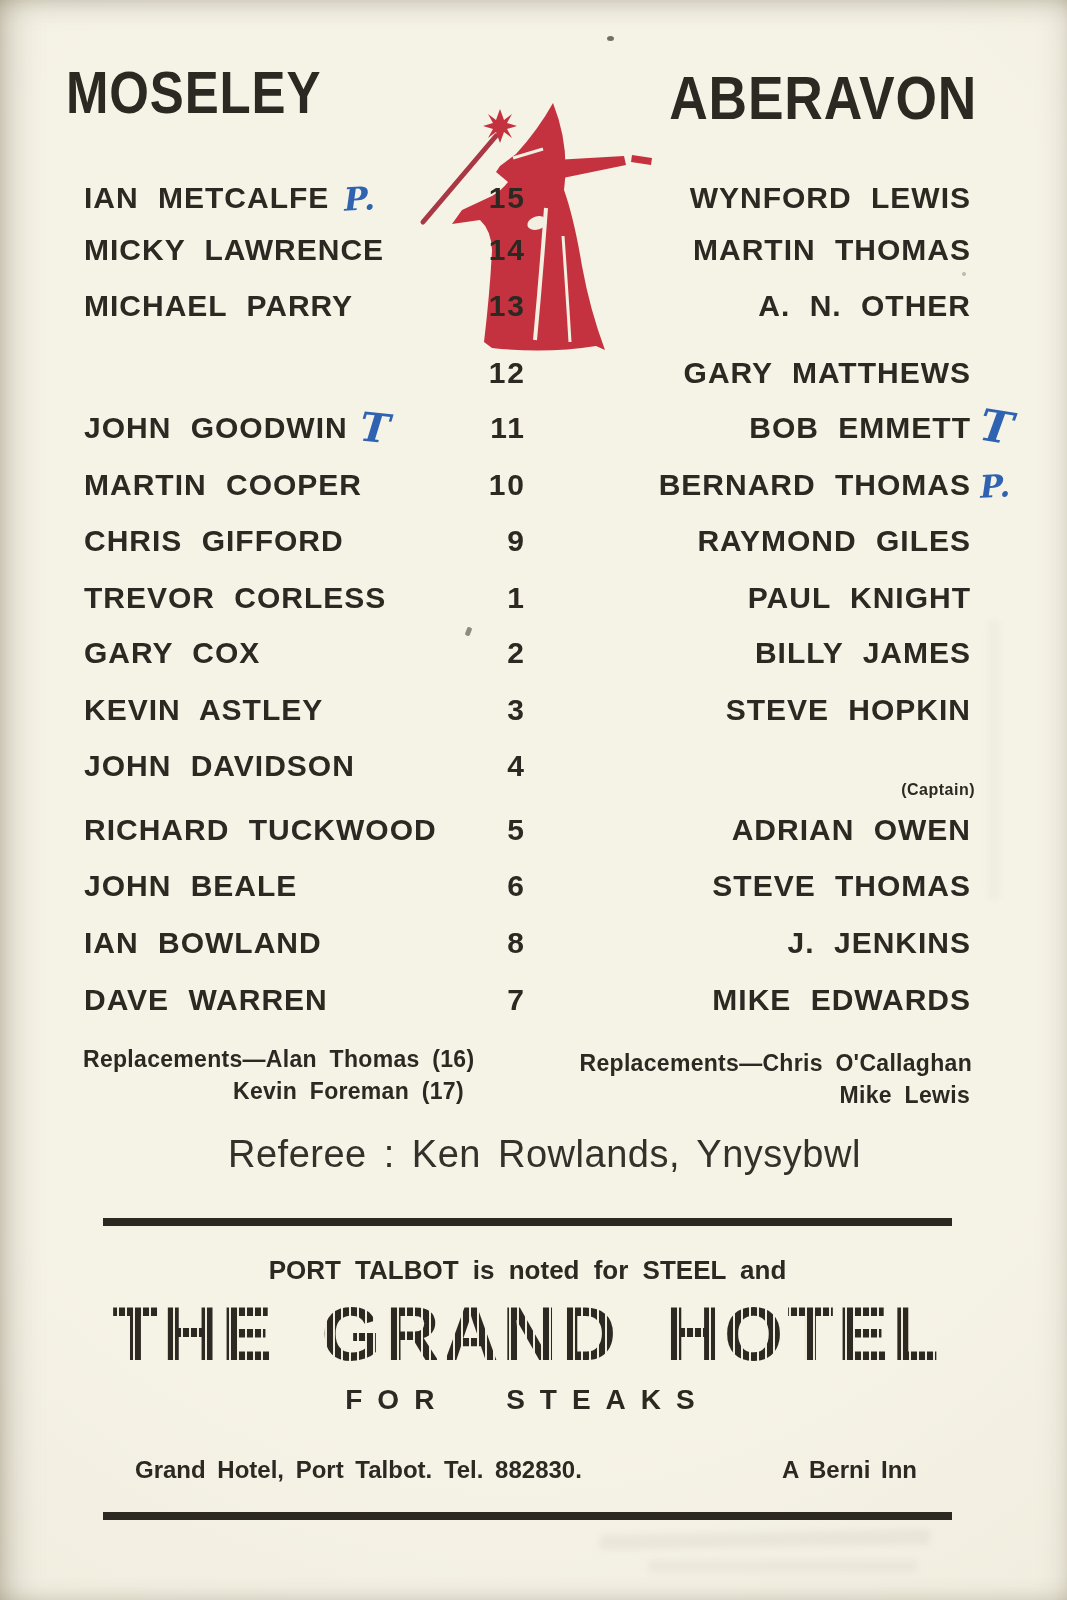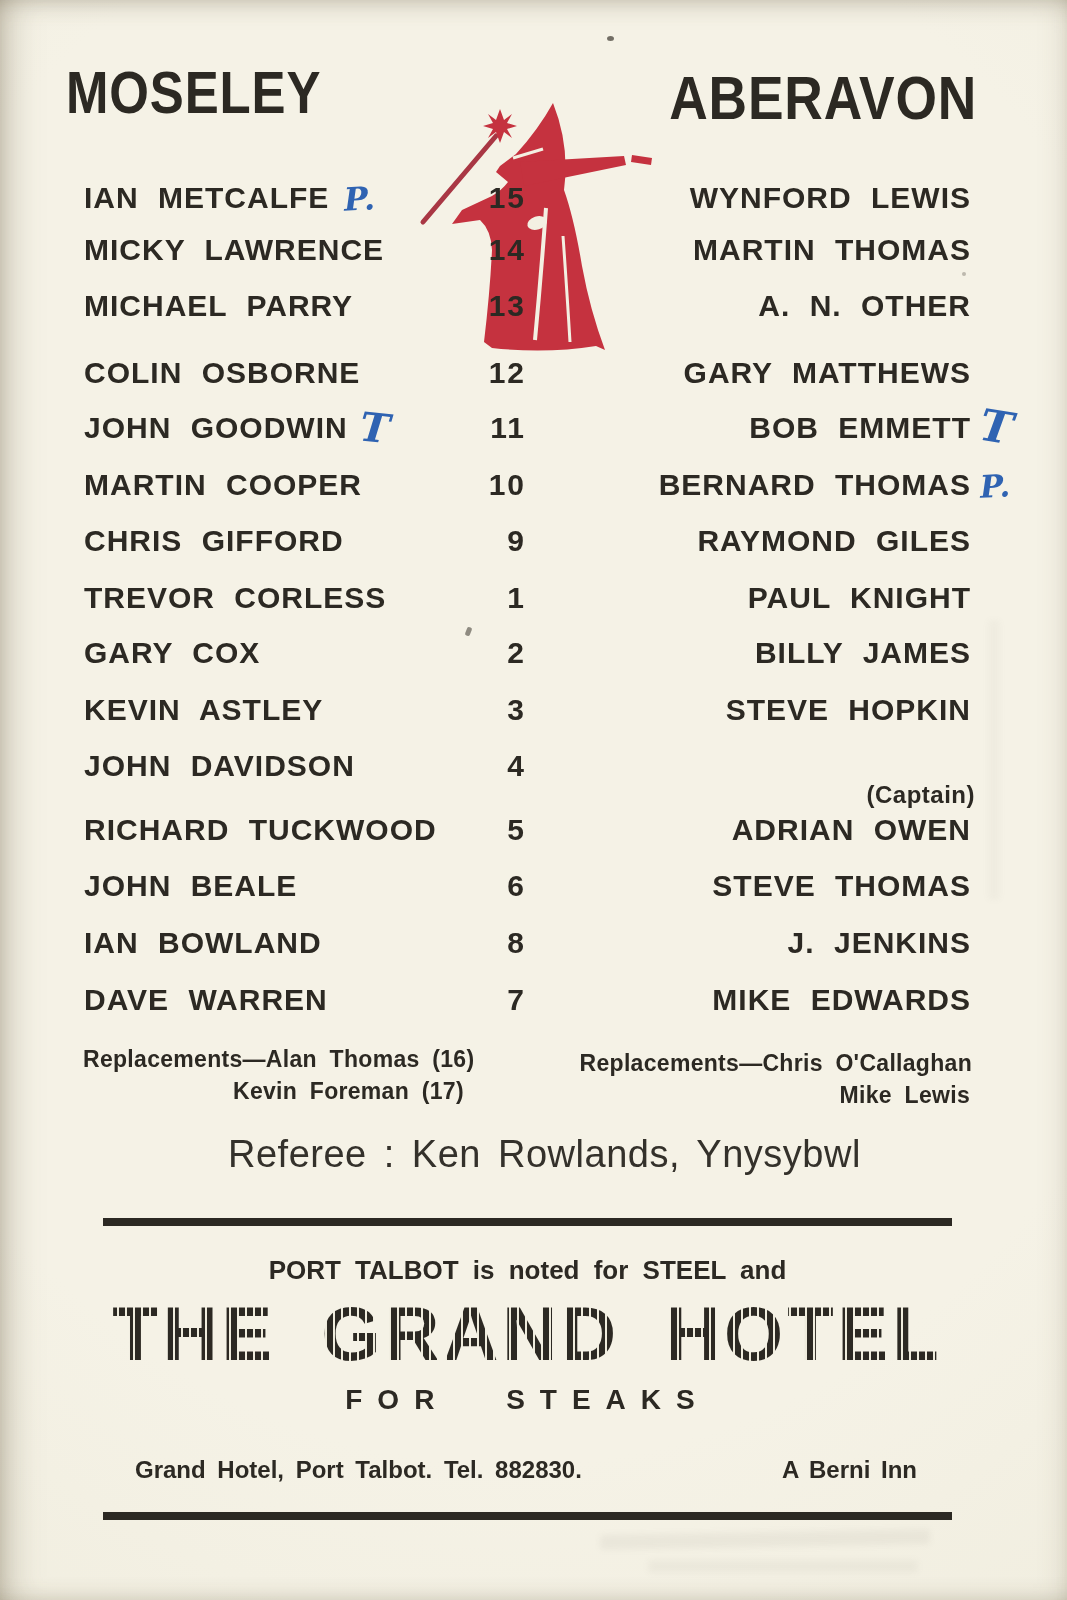--- a/index.html
+++ b/index.html
@@ -22,21 +22,21 @@
   #homeTeam{left:66px;top:58px;transform:scaleX(.85);transform-origin:left top;}
   #awayTeam{right:90px;top:62px;font-size:62px;transform:scaleX(.86);transform-origin:right top;}
 
   #mascot{position:absolute;left:396px;top:96px;width:260px;height:265px;z-index:1;}
 
   #roster{position:absolute;left:0;top:0;right:0;z-index:2;}
   .row{position:absolute;left:0;right:0;height:46px;font-weight:bold;font-size:30px;letter-spacing:1px;word-spacing:10px;}
   .hname{position:absolute;left:84px;white-space:nowrap;}
   .num{position:absolute;left:420px;width:106px;text-align:right;letter-spacing:2px;}
   .aname{position:absolute;right:96px;white-space:nowrap;}
-  .anote{position:absolute;right:92px;top:32px;font-size:24px;letter-spacing:.5px;word-spacing:2px;}
+  .anote{position:absolute;right:92px;top:32px;font-size:16px;letter-spacing:.5px;word-spacing:2px;}
 
   .pen{color:#2f63b2;font-family:"DejaVu Serif", serif;font-style:italic;font-weight:bold;display:inline-block;line-height:0;}
   .hmark.mark-P{font-size:32px;margin-left:15px;transform:rotate(-3deg);vertical-align:-2px;}
   .hmark.mark-T{font-size:40px;margin-left:12px;transform:rotate(6deg);vertical-align:-4px;}
   .amark{position:absolute;left:980px;}
   .amark.mark-T{top:16px;font-size:44px;transform:rotate(9deg);}
   .amark.mark-P{top:18px;font-size:31px;transform:rotate(-3deg);}
 
   .rep{position:absolute;font-weight:bold;font-size:23px;letter-spacing:.3px;word-spacing:6px;white-space:nowrap;}
   #repH1{left:83px;top:1046px;}
@@ -103,21 +103,20 @@
         <span class="hname">MICKY LAWRENCE</span>
         <span class="num">14</span>
         <span class="aname">MARTIN THOMAS</span>
       </div>
       <div class="row" style="top: 289px;">
         <span class="hname">MICHAEL PARRY</span>
         <span class="num">13</span>
         <span class="aname">A. N. OTHER</span>
       </div>
       <div class="row" style="top: 356px;">
-        <span class="hname">COLIN OSBORNE</span>
         <span class="num">12</span>
         <span class="aname">GARY MATTHEWS</span>
       </div>
       <div class="row" style="top: 411px;">
         <span class="hname">JOHN GOODWIN<span class="pen hmark mark-T">T</span></span>
         <span class="num">11</span>
         <span class="aname">BOB EMMETT</span>
         <span class="pen amark mark-T">T</span>
       </div>
       <div class="row" style="top: 468px; padding-left: 31px;">

